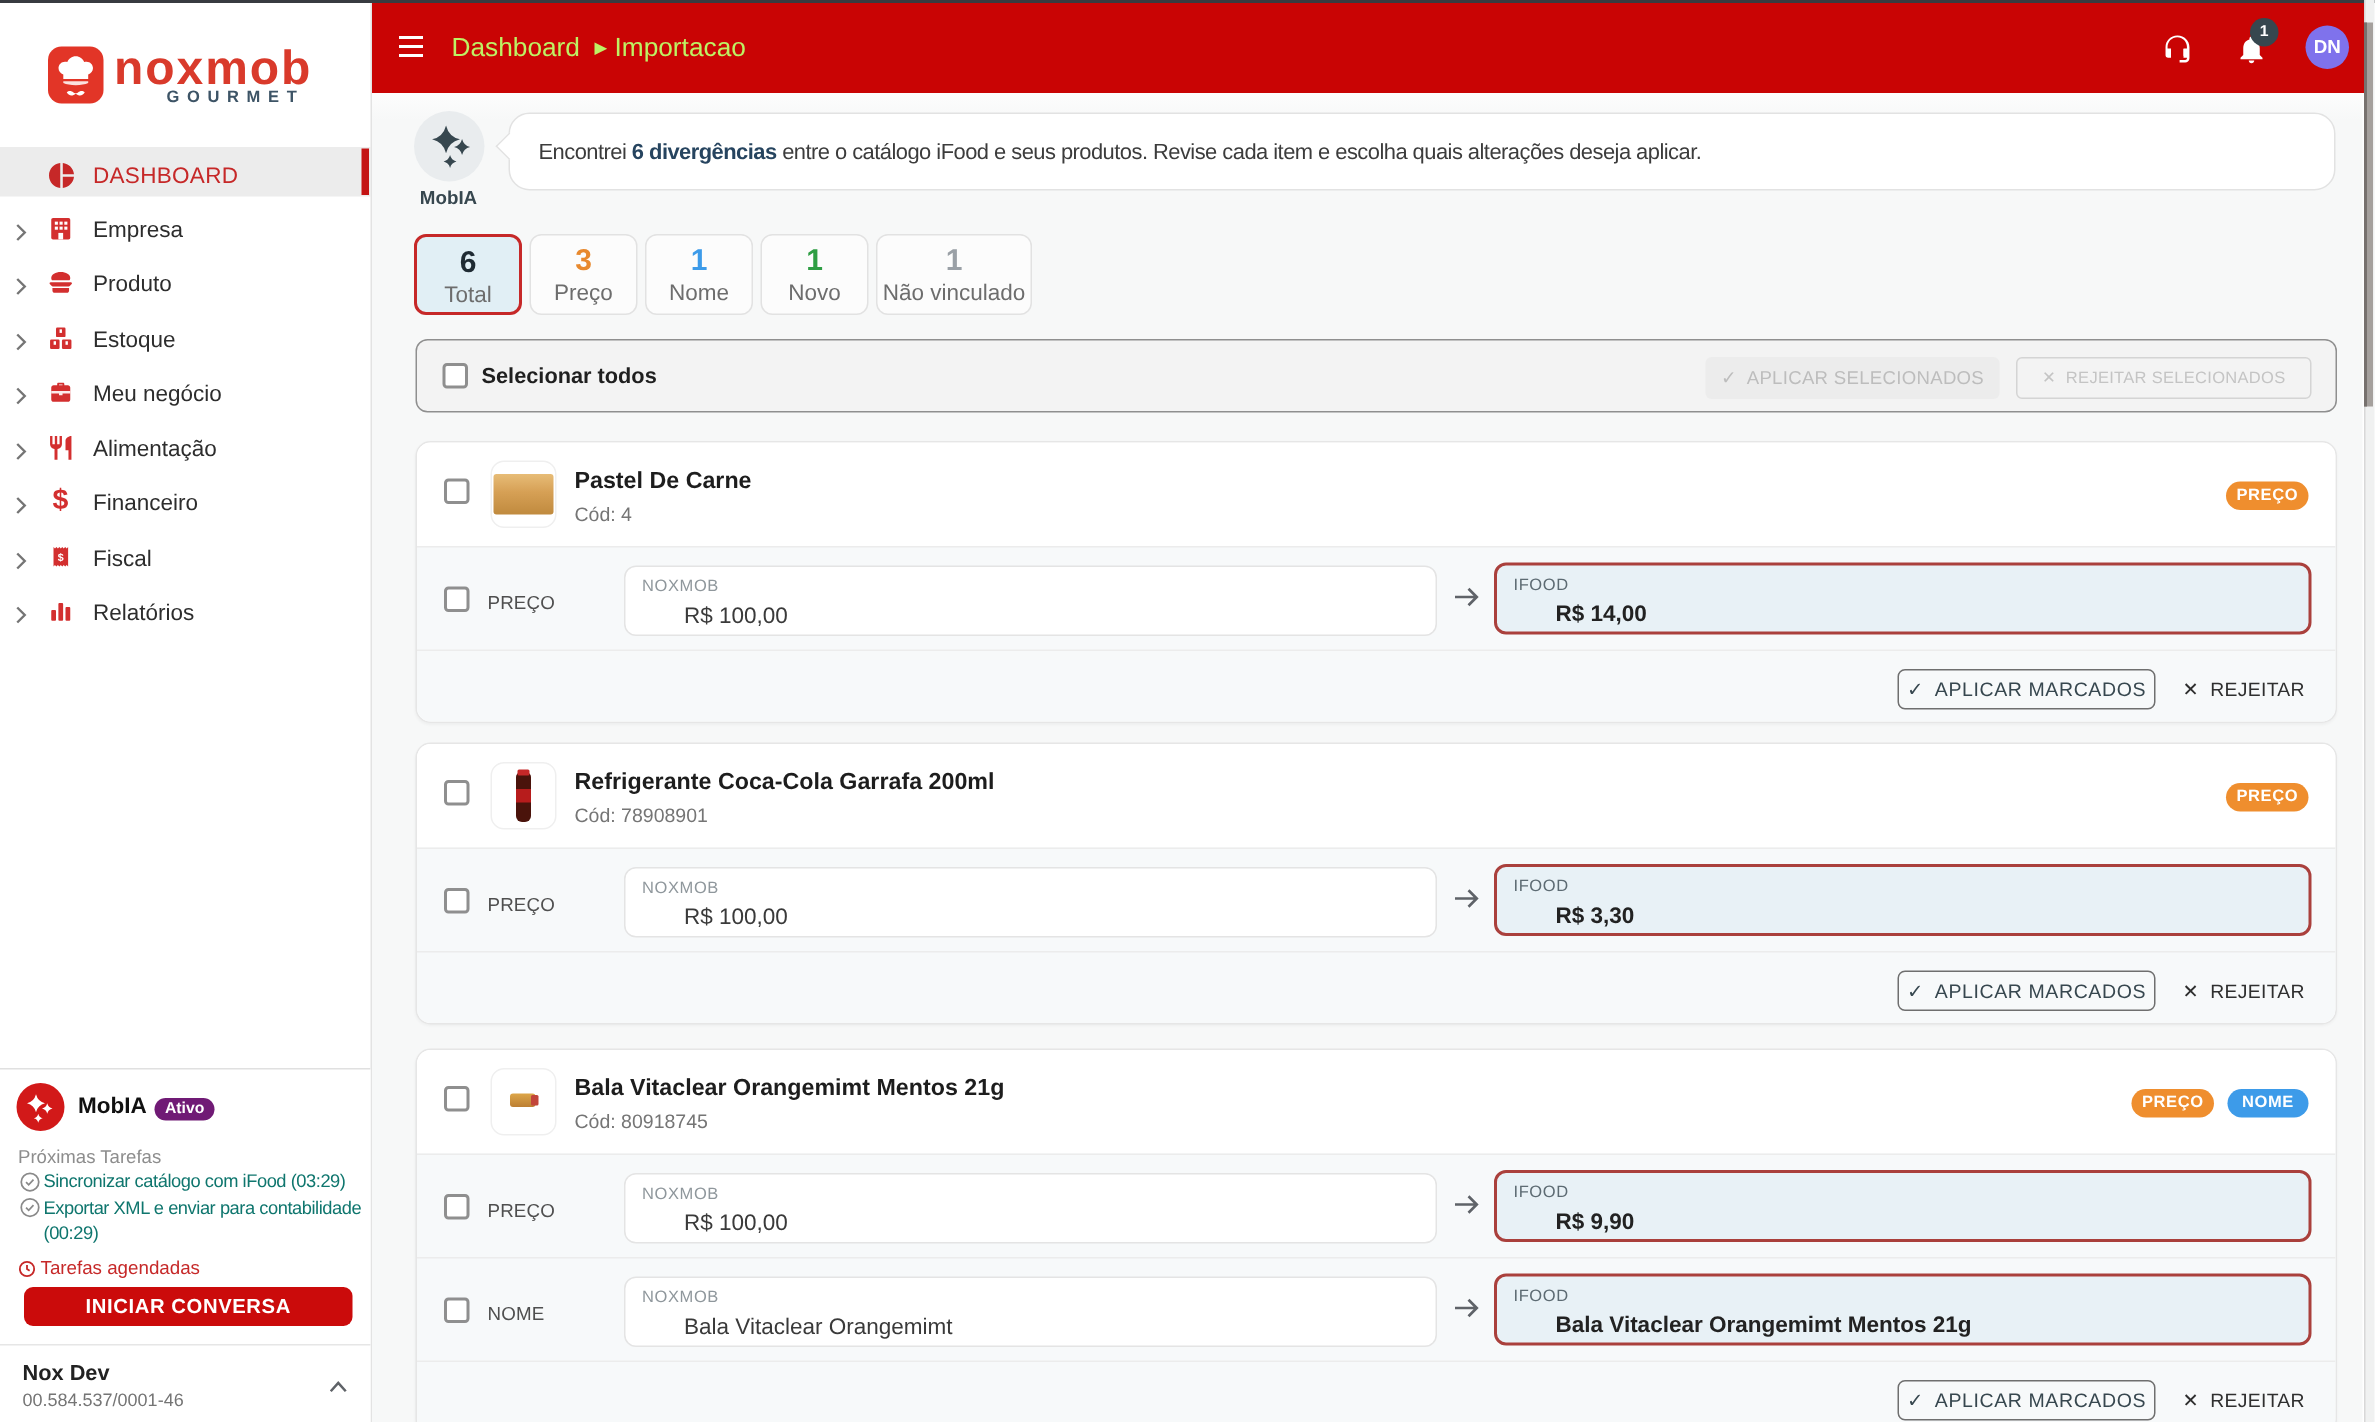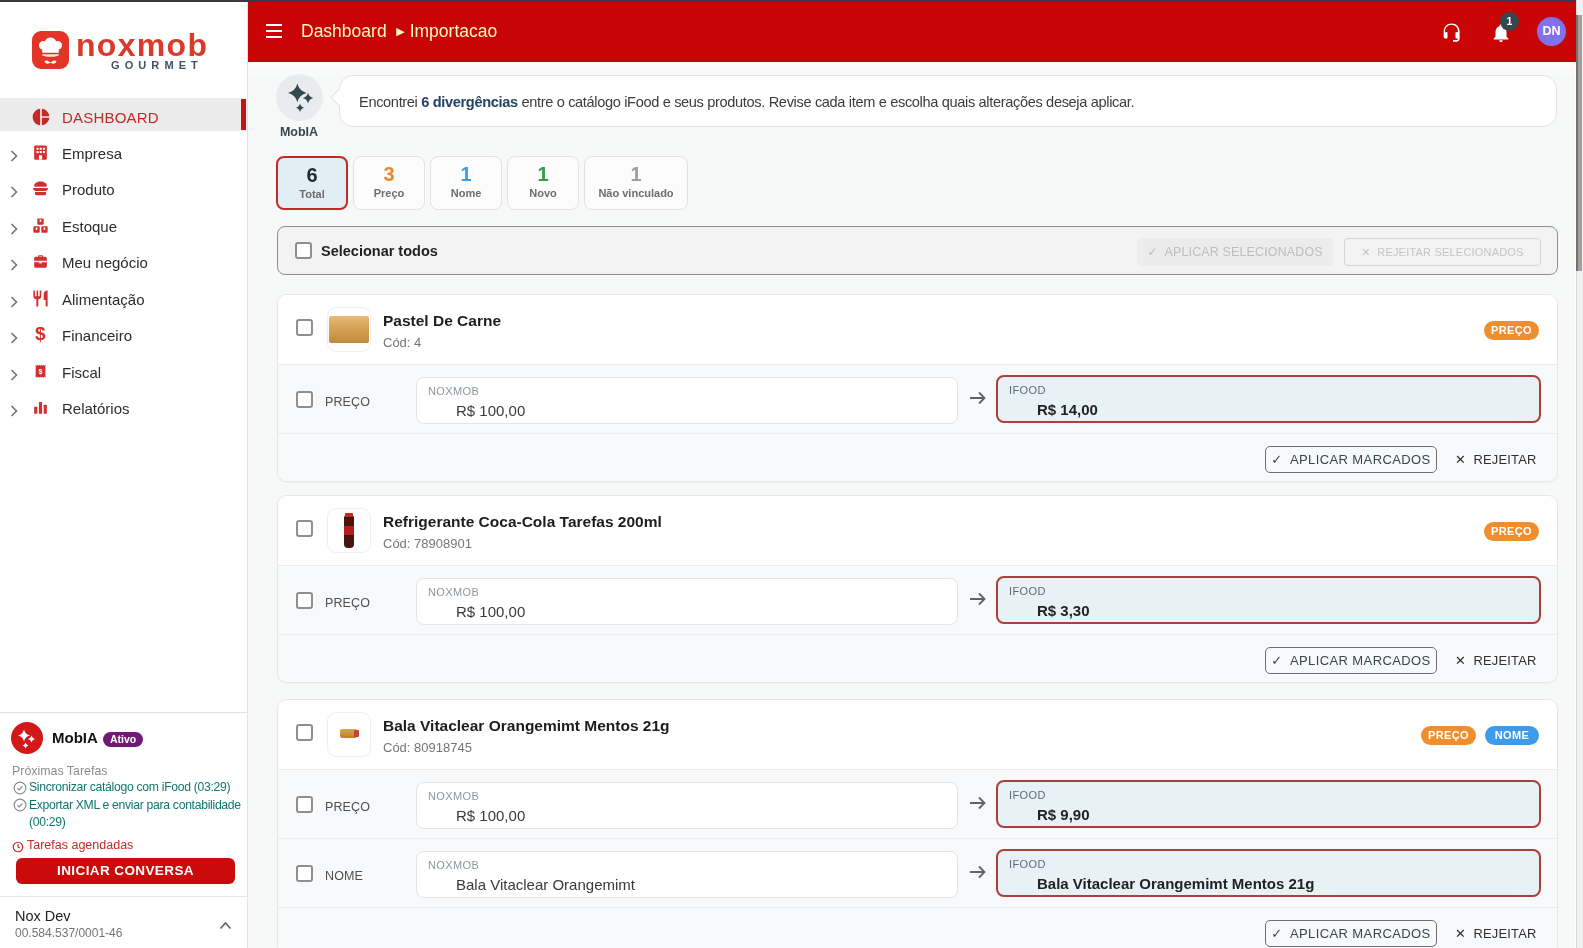--- a/index.html
+++ b/index.html
@@ -28,36 +28,36 @@
 #sbbottom { left:0; top:710px; width:247px; height:238px; background:#fff; border-top:1px solid #e0e0e0; }
 .mobia-circ { left:11px; top:9px; width:32px; height:32px; border-radius:50%; background:#d21919; }
 .mobia-name { left:52px; top:16px; font-size:15px; font-weight:bold; color:#111; }
 .ativo { left:103px; top:19px; background:#701a75; color:#fff; font-size:10.5px; font-weight:bold; padding:1px 7px 2px; border-radius:8px; }
 .proxt { left:12px; top:51px; font-size:12.4px; color:#8d8d8d; }
 .task { position:absolute; letter-spacing:-0.3px; font-size:12.2px; color:#0f766e; }
 .tick { position:absolute; width:14px; height:14px; }
 .agend { left:27px; top:125px; font-size:12.5px; color:#c62828; }
 .iniciar { left:16px; top:145px; width:219px; height:26px; background:#cb0b0b; border-radius:6px; color:#fff; font-size:13.5px; font-weight:bold; text-align:center; line-height:26px; letter-spacing:0.4px; }
 #sbfoot { left:0; top:894px; width:247px; height:54px; border-top:1px solid #e6e6e6; }
-.noxdev { left:15px; top:11px; font-size:14.5px; font-weight:normal; color:#222; }
+.noxdev { left:15px; top:11px; font-size:14.5px; font-weight:bold; color:#222; }
 .cnpj { left:15px; top:29px; font-size:12px; color:#757575; }
 
-.crumb { left:53px; top:19px; font-size:17.5px; color:#fef9c3; }
+.crumb { left:53px; top:19px; font-size:17.5px; color:#bef264; }
 .havatar { left:1289px; top:15px; width:29px; height:29px; border-radius:50%; background:#7f72ec; color:#fff; font-size:12.5px; font-weight:bold; text-align:center; line-height:29px; }
 
 .ai-av { left:28px; top:12px; width:47px; height:47px; border-radius:50%; background:#e9ecee; }
 .ai-name { left:29px; top:63px; width:44px; text-align:center; font-size:12.5px; font-weight:bold; color:#37474f; }
 .bubble { left:91px; top:13px; width:1218px; height:52px; background:#fff; border:1px solid #e2e2e2; border-radius:14px; }
 .bubble-tail { left:85px; top:29px; width:13px; height:13px; background:#fff; border-left:1px solid #e2e2e2; border-bottom:1px solid #e2e2e2; transform:rotate(45deg); }
 .btext { left:111px; top:32px; font-size:14.6px; letter-spacing:-0.35px; color:#3c3c3c; }
 .btext b { color:#26445f; }
 
 .chip { position:absolute; top:94px; height:54px; background:#fcfcfc; border:1px solid #e2e2e2; border-radius:8px; text-align:center; }
 .chip .n { font-size:20px; font-weight:bold; margin-top:6px; }
-.chip .t { font-size:11px; color:#6d6d6d; margin-top:1px;font-weight:bold; }
+.chip .t { font-size:15px; color:#6d6d6d; margin-top:1px; }
 .chip1 { left:28px; width:72px; background:#e1eff5; border:2px solid #c62828; }
 
 .selbar { left:29px; top:164px; width:1281px; height:49px; background:#f3f3f3; border:1px solid #8f8f8f; border-radius:8px;padding-left:48px; }
 .cb { position:absolute; width:17px; height:17px; background:#fff; border:2px solid #8f8f8f; border-radius:3px; }
 .seltxt { left:43px; top:16px; font-size:14.5px; font-weight:bold; color:#1f1f1f; }
 .dbtn1 { left:859px; top:11px; width:196px; height:28px; background:#ececec; border-radius:4px; color:#bdbdbd; font-size:12.4px; letter-spacing:0.2px; text-align:center; line-height:28px; white-space:nowrap; }
 .dbtn2 { left:1066px; top:11px; width:197px; height:28px; background:transparent; border:1px solid #d4d4d4; border-radius:4px; color:#c4c4c4; font-size:11px; letter-spacing:0.2px; text-align:center; line-height:26px; white-space:nowrap; }
 
 .card { position:absolute; left:29px; width:1281px; background:#fff; border:1px solid #e6e6e6; border-radius:10px; box-shadow:0 1px 2px rgba(0,0,0,0.04); overflow:hidden; }
 .chead { position:relative; height:69px; background:#fff; }
@@ -318,21 +318,21 @@
     </div>
   </div>
   <div class="card" style="top:433px; height:188px;">
     <div class="chead">
       <div class="cb" style="left:18px; top:24px;"></div>
       <div class="pimg">
         <div style="position:absolute; left:16px; top:6px; width:10px; height:33px; background:#4a130b; border-radius:3px 3px 4px 4px;"></div>
         <div style="position:absolute; left:17px; top:4px; width:8px; height:4px; background:#c62828; border-radius:1px;"></div>
         <div style="position:absolute; left:16px; top:17px; width:10px; height:9px; background:#b71c1c;"></div>
       </div>
-      <div class="ptitle">Refrigerante Coca-Cola Tarefas 200ml</div>
+      <div class="ptitle">Refrigerante Coca-Cola Garrafa 200ml</div>
       <div class="pcod">Cód: 78908901</div>
       <div class="badge b-preco" style="right:18px;">PREÇO</div>
     </div>
     <div class="crow">
       <div class="cb" style="left:18px; top:26px;"></div>
       <div class="rlbl">PREÇO</div>
       <div class="nbox">
           <div class="boxlab">NOXMOB</div>
           <div class="boxval">R$ 100,00</div>
         </div>

